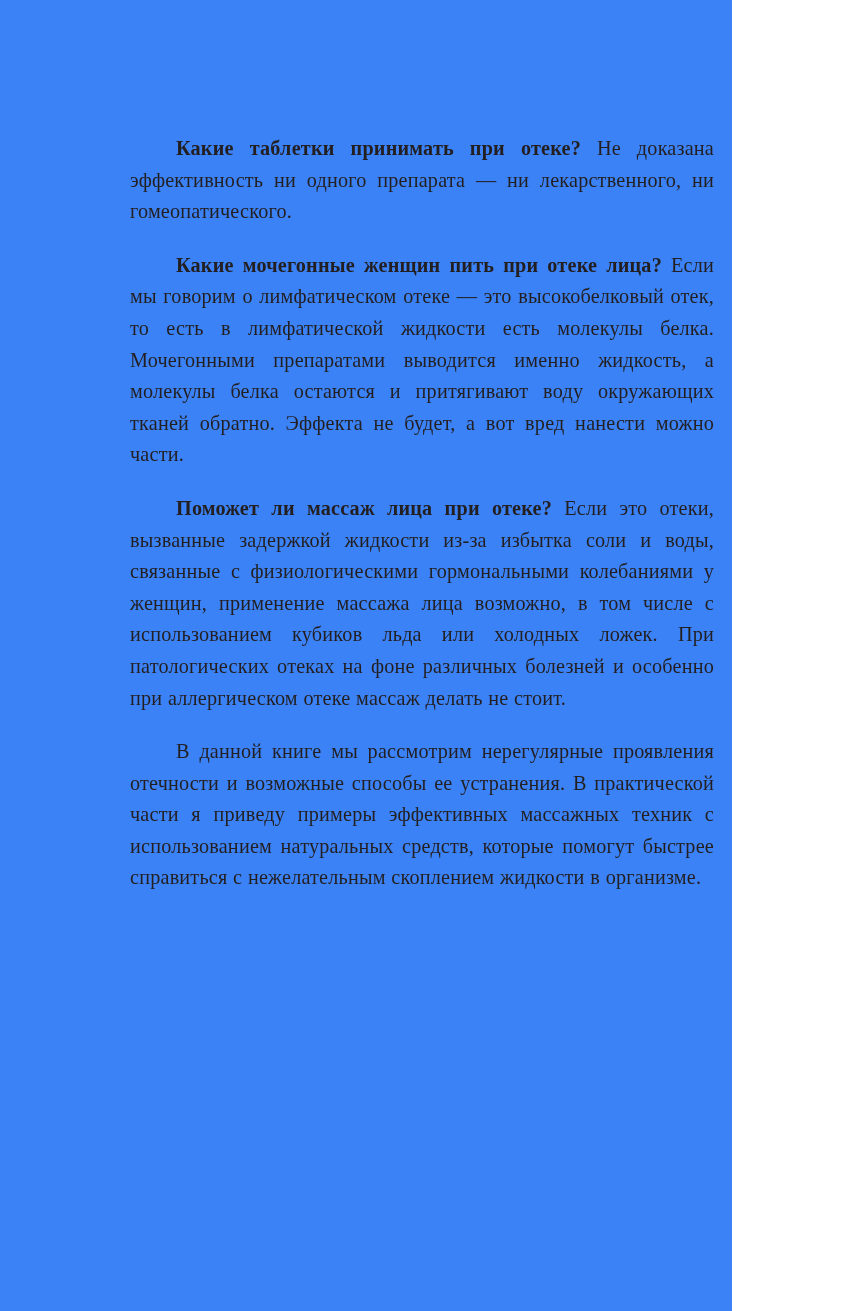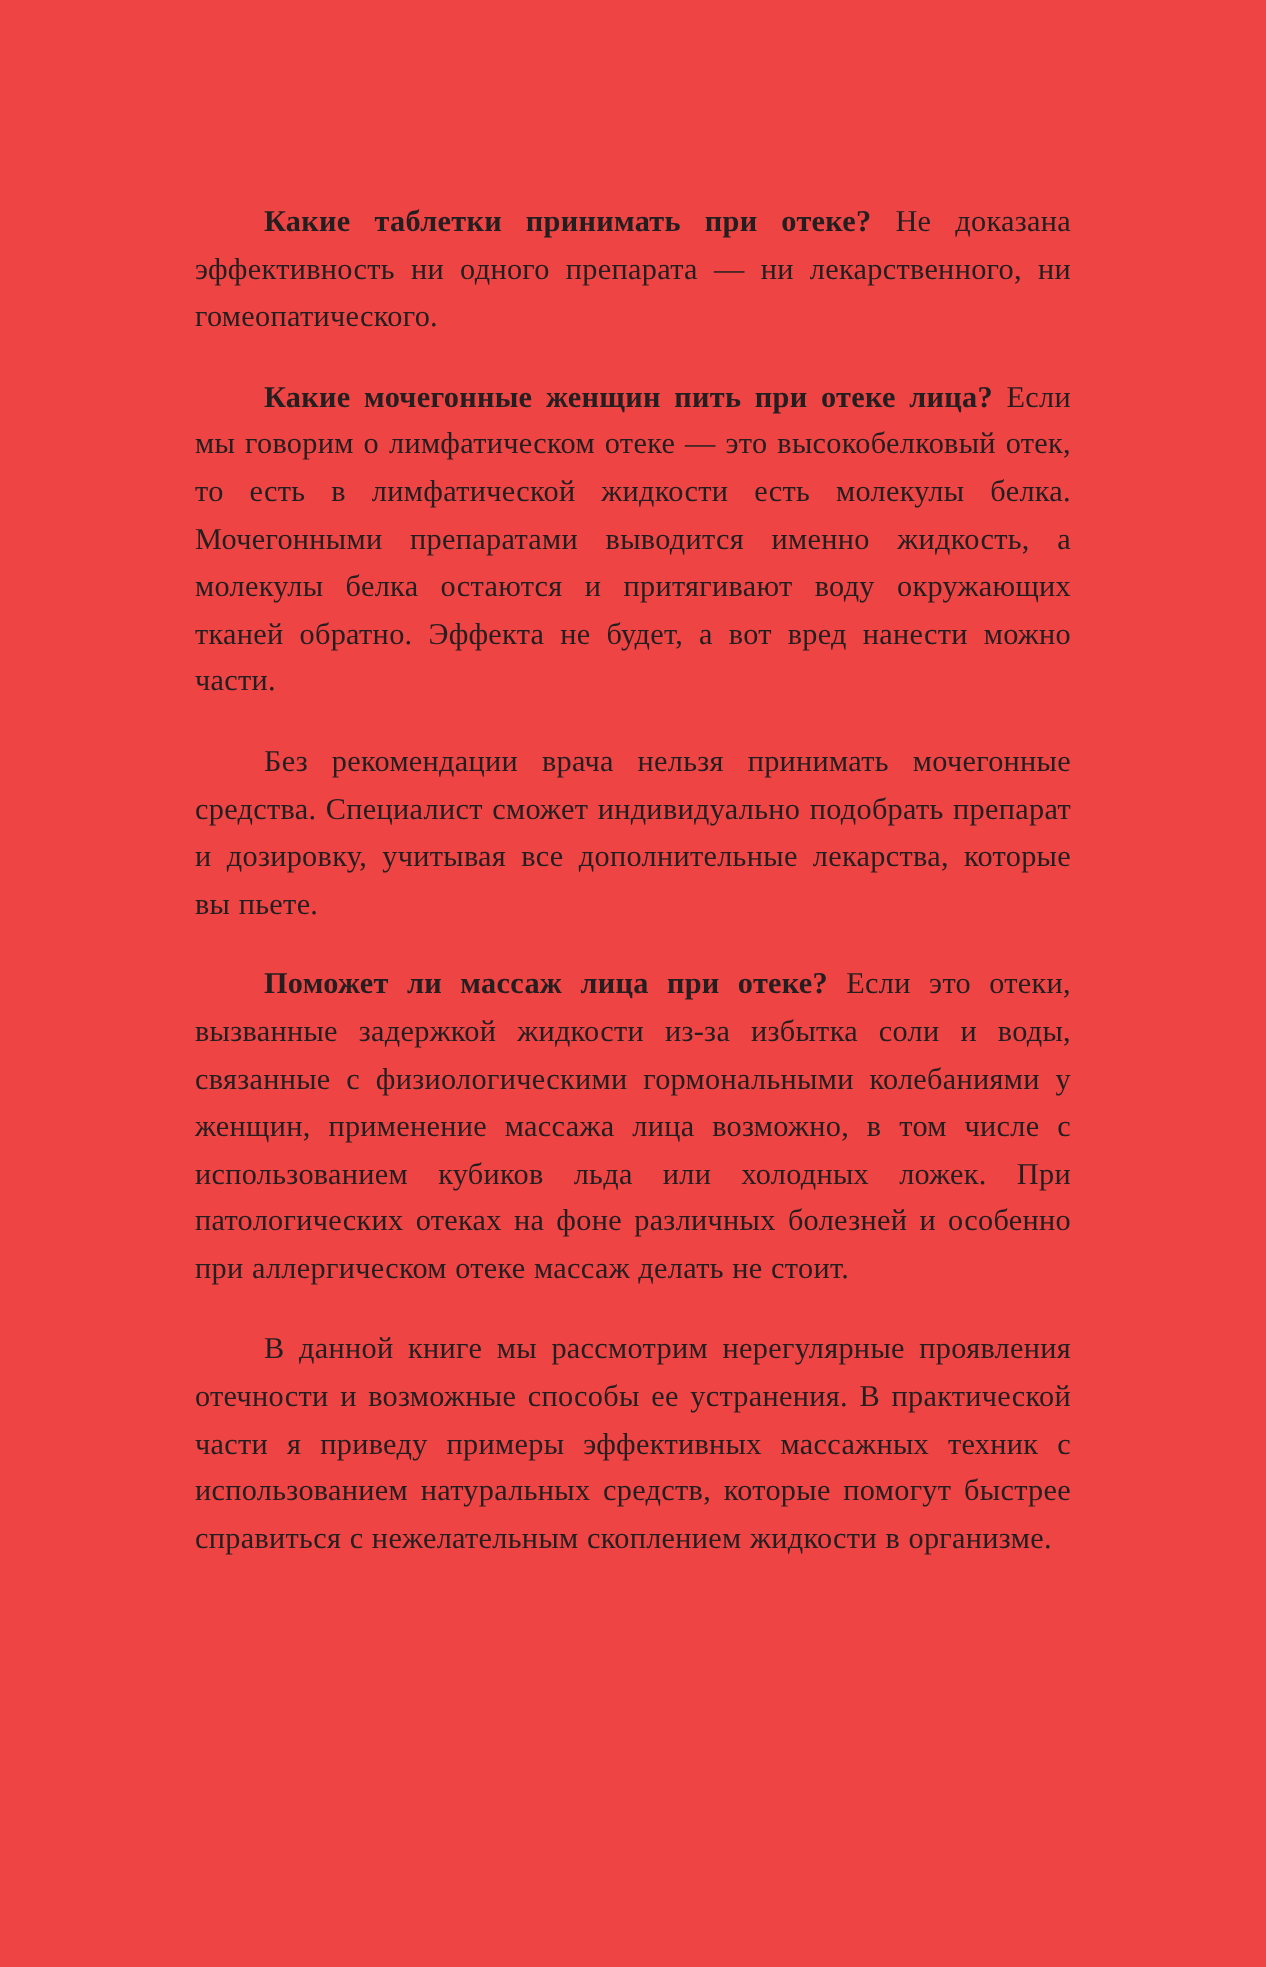--- a/index.html
+++ b/index.html
@@ -9,23 +9,23 @@
   }
   body {
     width: 844px;
     height: 1311px;
     overflow: hidden;
     font-family: "Liberation Serif", "DejaVu Serif", serif;
     color: #231f20;
   }
   .page {
     position: relative;
-    width: 844px;
+    width: 732px;
     height: 1311px;
-    background: #ef4444;
+    background: #3b82f6;
     box-sizing: border-box;
   }
   .text-column {
     position: absolute;
     left: 130px;
     top: 133px;
     width: 584px;
   }
   p.para {
     margin: 0 0 22px 0;
@@ -48,20 +48,19 @@
 </head>
 <body>
 
 <div class="page">
   <div class="text-column">
 
     <p class="para"><span class="q">Какие таблетки принимать при отеке?</span><span> Не доказана эффективность ни одного препарата — ни лекарственного, ни гомеопатического.</span></p>
 
     <p class="para"><span class="q">Какие мочегонные женщин пить при отеке лица?</span><span> Если мы говорим о лимфатическом отеке — это высокобелковый отек, то есть в лимфатической жидкости есть молекулы белка. Мочегонными препаратами выводится именно жидкость, а молекулы белка остаются и притягивают воду окружающих тканей обратно. Эффекта не будет, а вот вред нанести можно части.</span></p>
 
-    <p class="para"><span class="q"></span><span>Без рекомендации врача нельзя принимать мочегонные средства. Специалист сможет индивидуально подобрать препарат и дозировку, учитывая все дополнительные лекарства, которые вы пьете.</span></p>
 
     <p class="para"><span class="q">Поможет ли массаж лица при отеке?</span><span> Если это отеки, вызванные задержкой жидкости из-за избытка соли и воды, связанные с физиологическими гормональными колебаниями у женщин, применение массажа лица возможно, в том числе с использованием кубиков льда или холодных ложек. При патологических отеках на фоне различных болезней и особенно при аллергическом отеке массаж делать не стоит.</span></p>
 
     <p class="para"><span class="q"></span><span>В данной книге мы рассмотрим нерегулярные проявления отечности и возможные способы ее устранения. В практической части я приведу примеры эффективных массажных техник с использованием натуральных средств, которые помогут быстрее справиться с нежелательным скоплением жидкости в организме.</span></p>
 
   </div>
 </div>
 
 </body></html>

